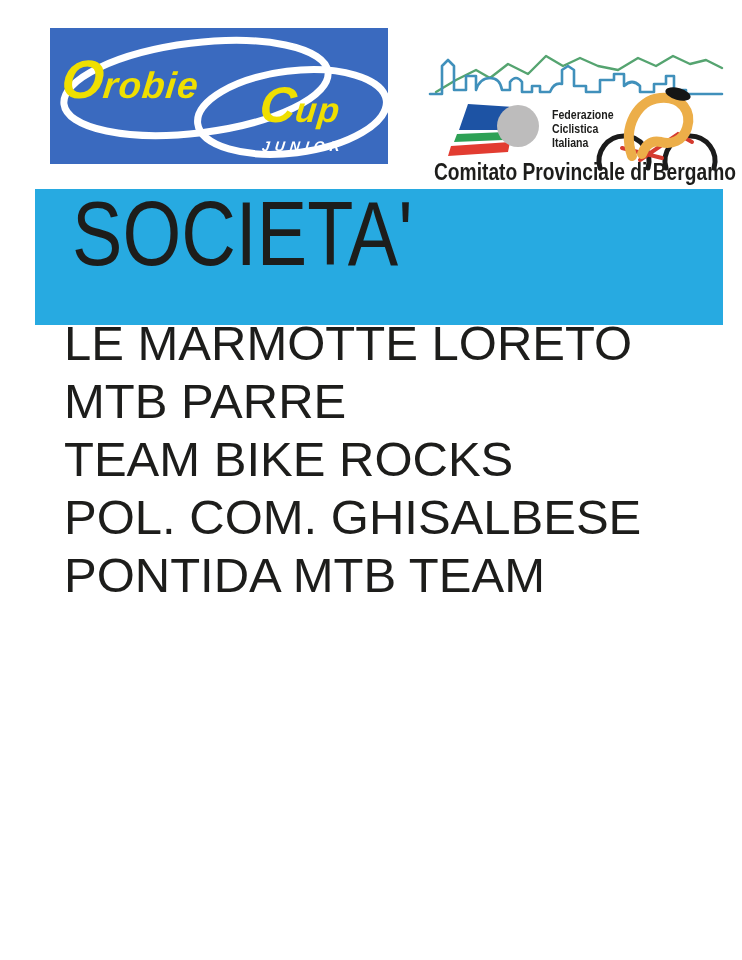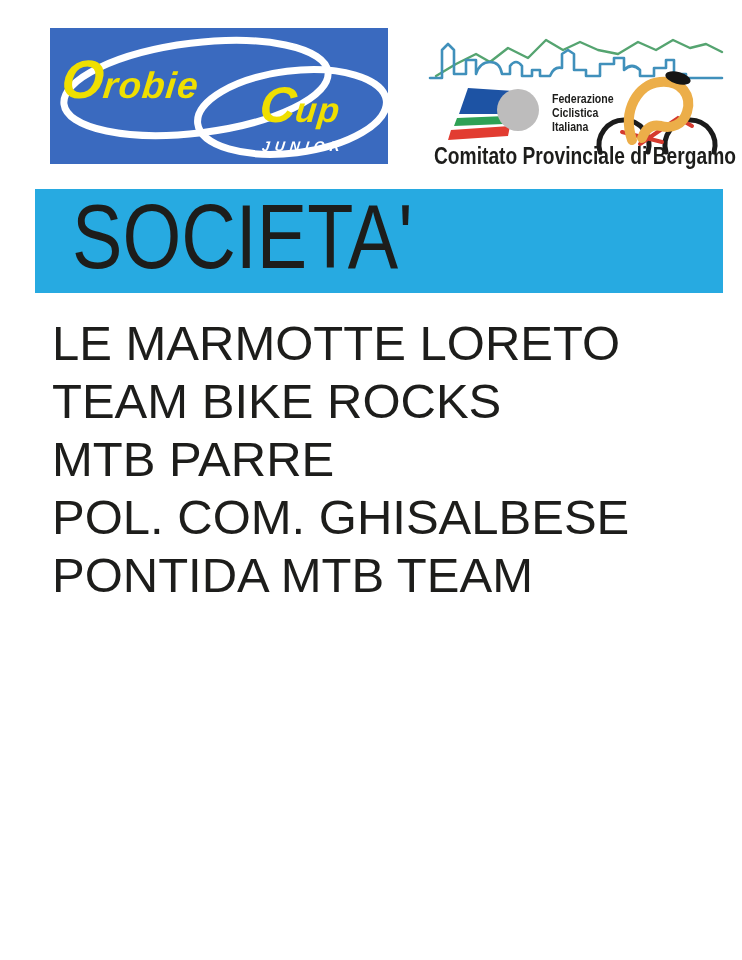--- a/index.html
+++ b/index.html
@@ -25,51 +25,51 @@
   .ol-rest1 { font-size:37px; line-height:1; letter-spacing:1px; }
   .ol-cap2 { font-size:50px; line-height:1; }
   .ol-rest2 { font-size:35px; line-height:1; letter-spacing:1px; }
   .ol-junior {
     position:absolute; left:212px; top:110px; color:#ffffff;
     font-weight:bold; font-style:italic; font-size:14px; letter-spacing:5px;
     transform:skewX(-6deg); white-space:nowrap;
   }
 
   
-  .fci-logo { position:absolute; left:428px; top:30px; width:298px; height:142px; }
+  .fci-logo { position:absolute; left:428px; top:46px; width:298px; height:142px; }
   .fci-skyline { position:absolute; left:0; top:0; }
   .fci-emblem { position:absolute; left:20px; top:52px; }
   .fci-cyclist { position:absolute; left:158px; top:38px; }
   .fci-federation {
     position:absolute; left:124px; top:62px; color:var(--ink, #1d1d1b);
     font-size:12px; line-height:14px; font-weight:bold;
     transform:scaleX(0.88); transform-origin:left top; white-space:nowrap;
   }
   .fci-committee {
     position:absolute; left:6px; top:112px; color:var(--ink, #1d1d1b);
     font-size:24px; font-weight:bold; white-space:nowrap;
     transform:scaleX(0.80); transform-origin:left top; letter-spacing:0px;
   }
 
   
   .societa-banner {
-    position:absolute; left:35px; top:189px; width:688px; height:104px;
+    position:absolute; left:35px; top:189px; width:688px; height:136px;
     background:var(--banner-cyan, #27aae1);
-    display:flex; align-items:center;
+    display:flex; 
   }
   .societa-title {
     margin-left:37px; padding-bottom:8px;
     color:var(--ink, #1d1d1b); font-size:90px; line-height:1;
     transform:scaleX(0.84); transform-origin:left center;
     white-space:nowrap;
   }
 
   
   .society-list {
-    position:absolute; left:52px; top:314px; width:660px;
+    position:absolute; left:64px; top:314px; width:660px;
     color:var(--ink, #1d1d1b); font-size:49px; line-height:58px;
     letter-spacing:0px;
   }
   .society-item { white-space:nowrap; }
 </style>
 </head>
 <body>
 
 <div class="poster">
 
@@ -114,19 +114,19 @@
     </div>
     <div class="fci-committee">Comitato Provinciale di Bergamo</div>
   </div>
 
   <div class="societa-banner">
     <div class="societa-title">SOCIETA'</div>
   </div>
 
   <div class="society-list">
     <div class="society-item">LE MARMOTTE LORETO</div>
+    <div class="society-item">MTB PARRE</div>
     <div class="society-item">TEAM BIKE ROCKS</div>
-    <div class="society-item">MTB PARRE</div>
     <div class="society-item">POL. COM. GHISALBESE</div>
     <div class="society-item">PONTIDA MTB TEAM</div>
   </div>
 
 </div>
 
 </body></html>

